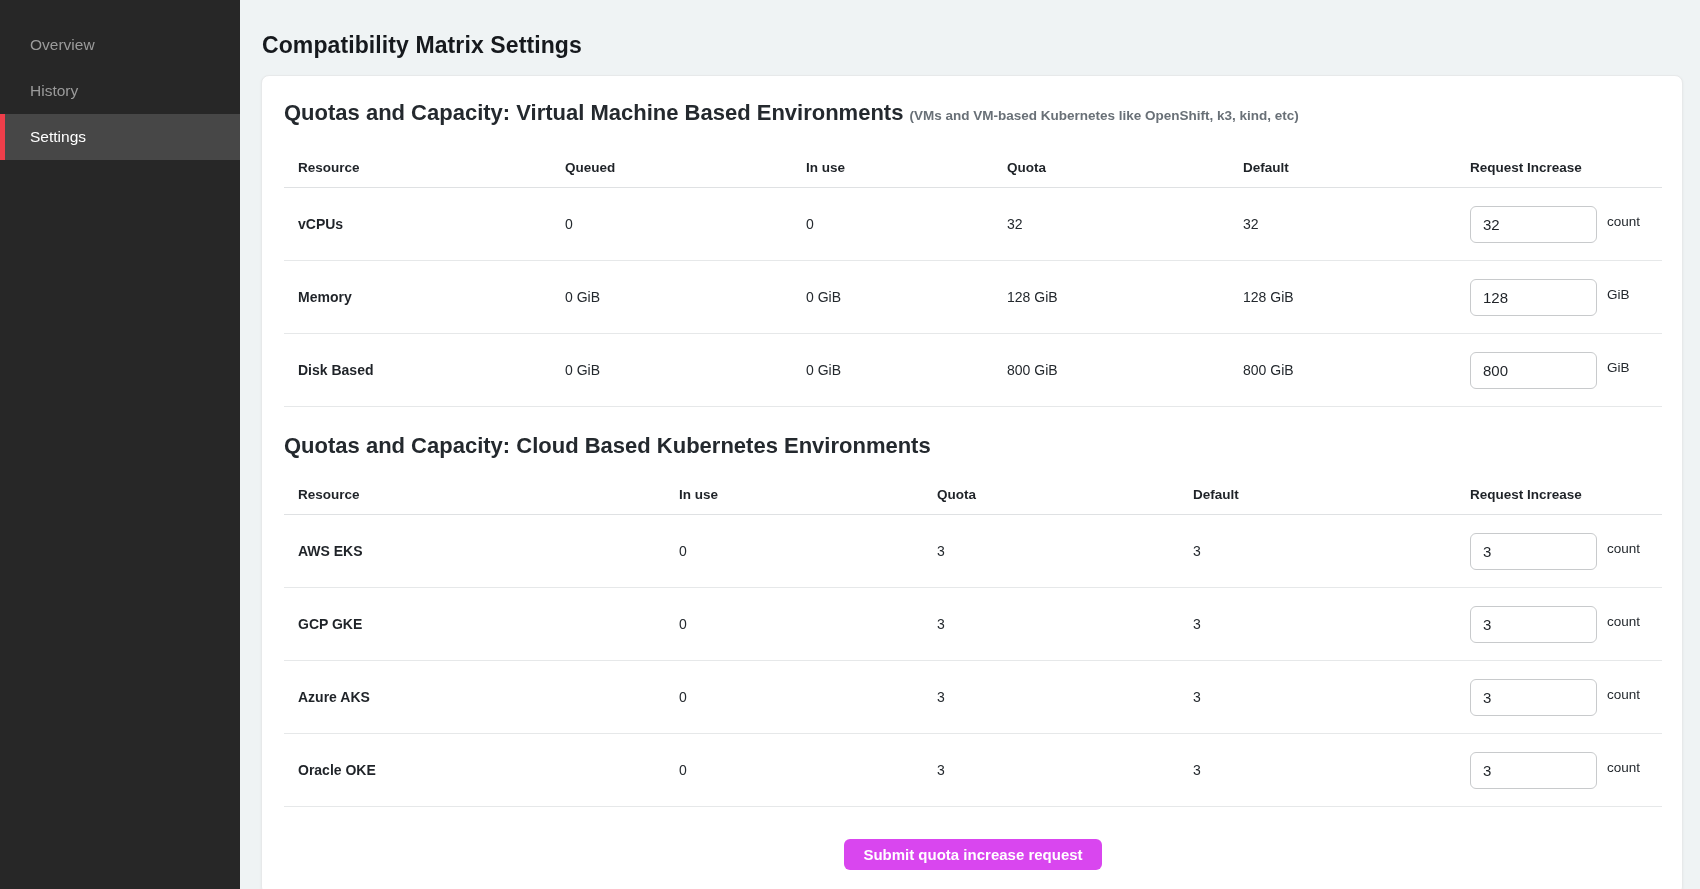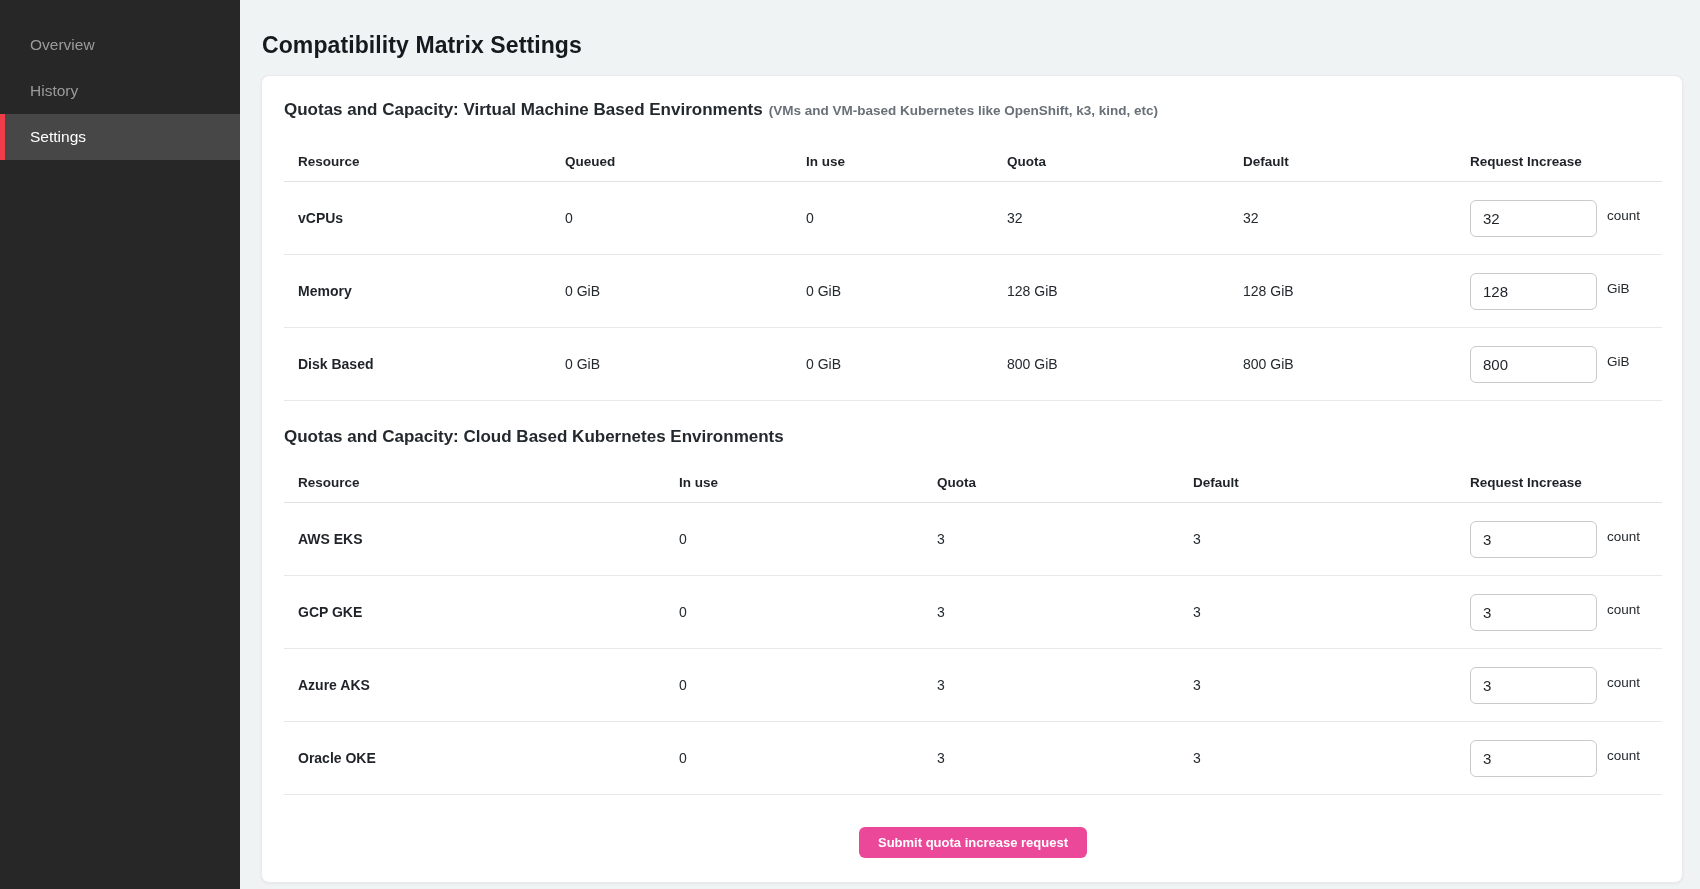--- a/index.html
+++ b/index.html
@@ -43,21 +43,21 @@
   }
   .card {
     background: #ffffff;
     border: 1px solid #e7e9ea;
     border-radius: 8px;
     box-shadow: 0 1px 3px rgba(0,0,0,0.05);
     padding: 24px 20px 24px 22px;
     width: 1422px;
   }
   .section-title {
-    font-size: 17px;
+    font-size: 22px;
     font-weight: 700;
     color: #24292e;
   }
   .section-subtitle {
     font-size: 13.5px;
     font-weight: 700;
     color: #697077;
     margin-left: 6px;
   }
 
@@ -101,27 +101,27 @@
     color: #24292e;
     transform: translateY(-3px);
   }
 
   .cloud-title { margin-top: 26px; }
   .cloud-thead { margin-top: 16px; }
 
   
   .button-row { display: flex; justify-content: center; margin-top: 32px; }
   .submit-btn {
-    background: #ec4899;
+    background: #d946ef;
     color: #ffffff;
     border: none;
     border-radius: 6px;
     height: 31px;
     padding: 0 19px;
-    font-size: 13px;
+    font-size: 15px;
     font-weight: 700;
     font-family: "Liberation Sans", "DejaVu Sans", sans-serif;
     cursor: pointer;
   }
 </style>
 </head>
 <body>
 
 <div class="app">
 

